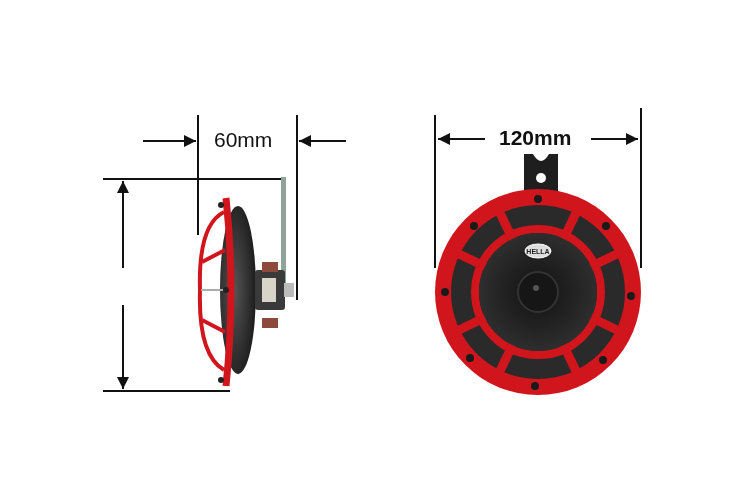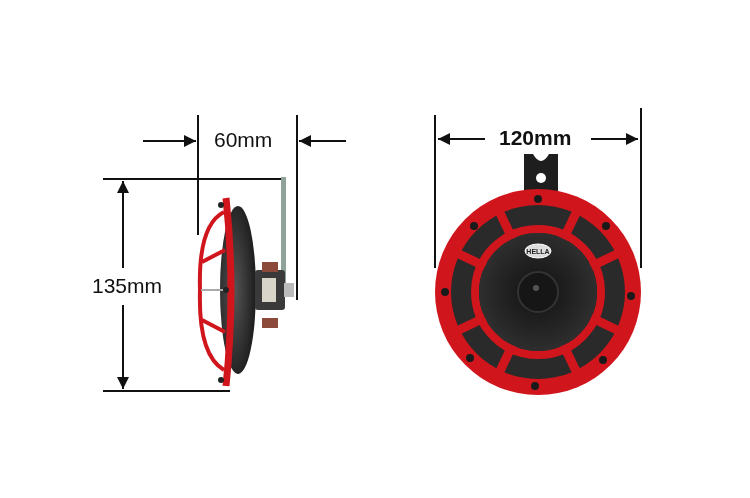--- a/index.html
+++ b/index.html
@@ -105,15 +105,14 @@
       <circle cx="445" cy="292" r="4"></circle>
       <circle cx="631" cy="296" r="4"></circle>
       <circle cx="470" cy="358" r="4"></circle>
       <circle cx="603" cy="360" r="4"></circle>
       <circle cx="535" cy="386" r="4"></circle>
     </g>
   </g>
 </svg>
 
 <div class="dim-label" style="left:212px;top:128px;">60mm</div>
-<div class="dim-label" style="left:90px;top:274px;">135mm</div>
 <div class="dim-label" style="left:497px;top:126px;font-weight:bold;">120mm</div>
 </div>
 
 </body></html>

